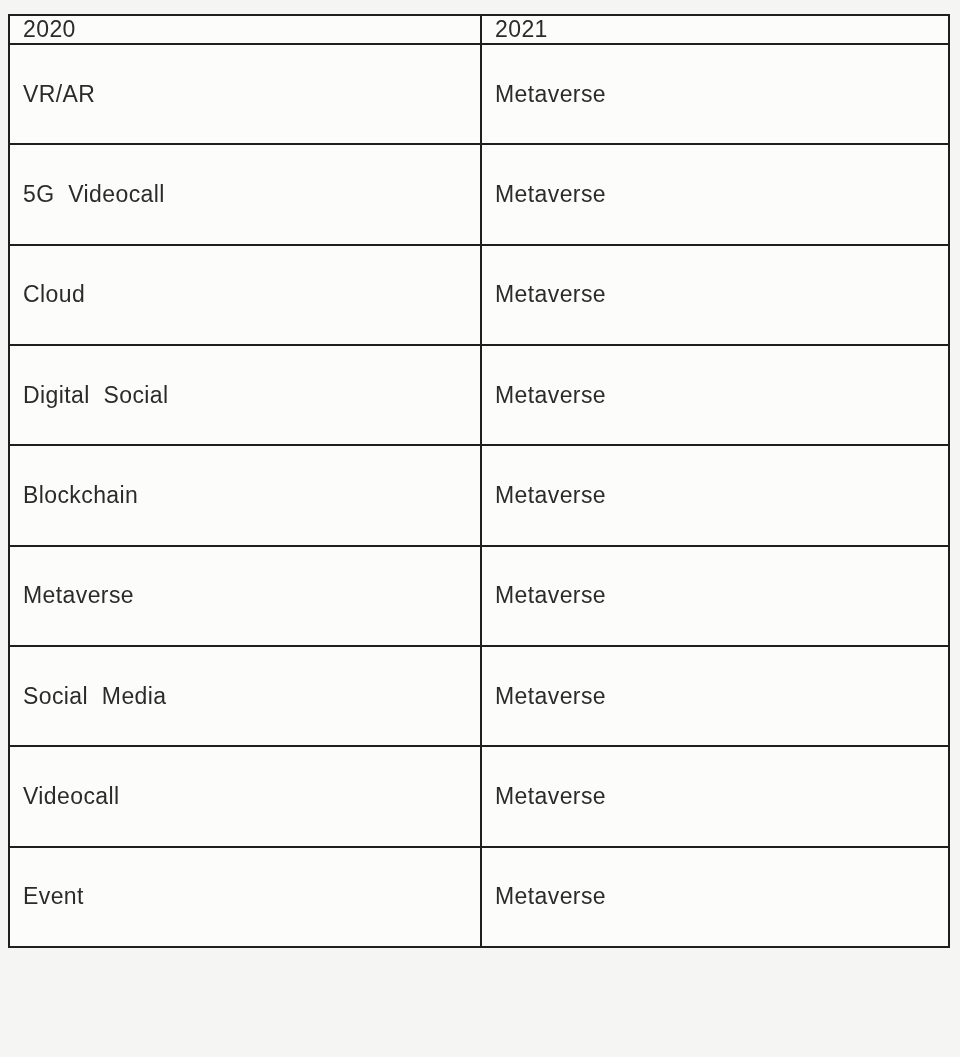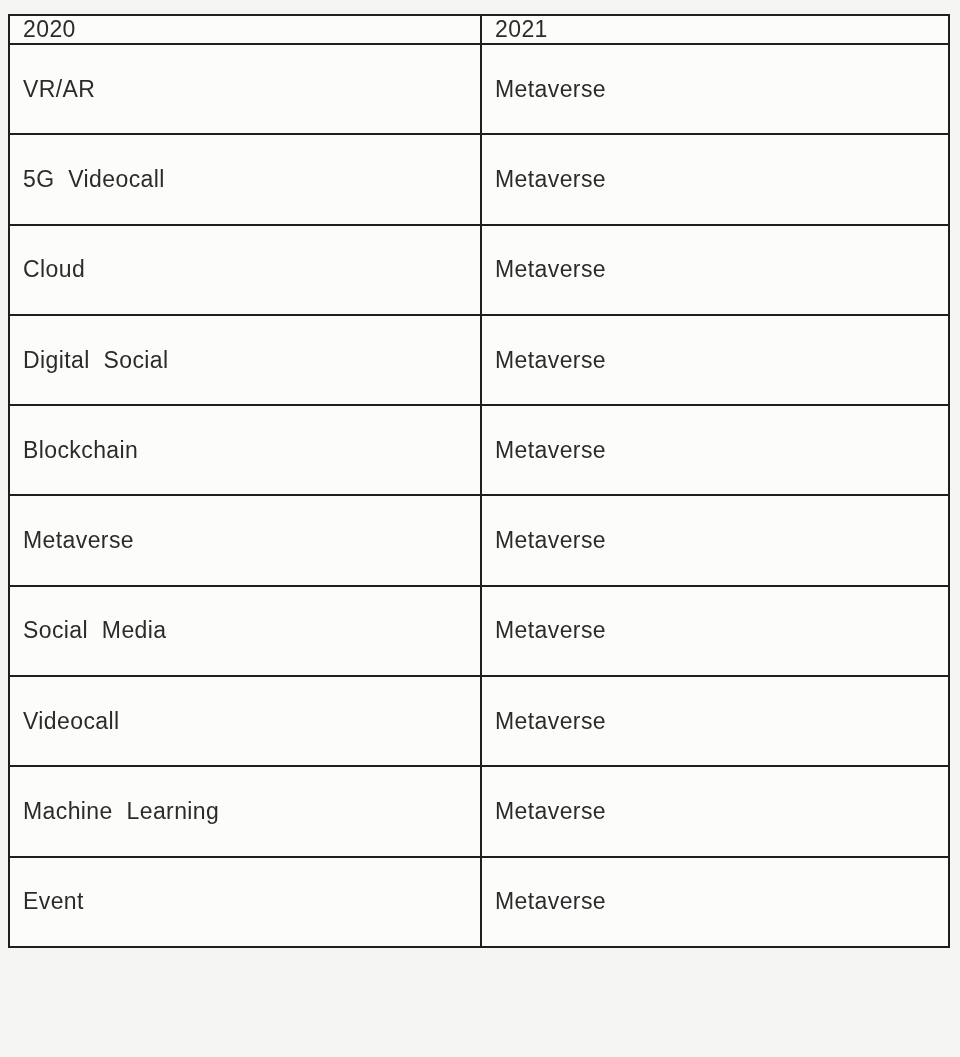--- a/index.html
+++ b/index.html
@@ -83,21 +83,17 @@
       </tr>
       <tr>
         <td>Social Media</td>
         <td>Metaverse</td>
       </tr>
       <tr>
         <td>Videocall</td>
         <td>Metaverse</td>
       </tr>
       <tr>
-        <td>Machine Learning</td>
-        <td>Metaverse</td>
-      </tr>
-      <tr>
         <td>Event</td>
         <td>Metaverse</td>
       </tr>
     </tbody>
 </table>
 
 </body></html>

